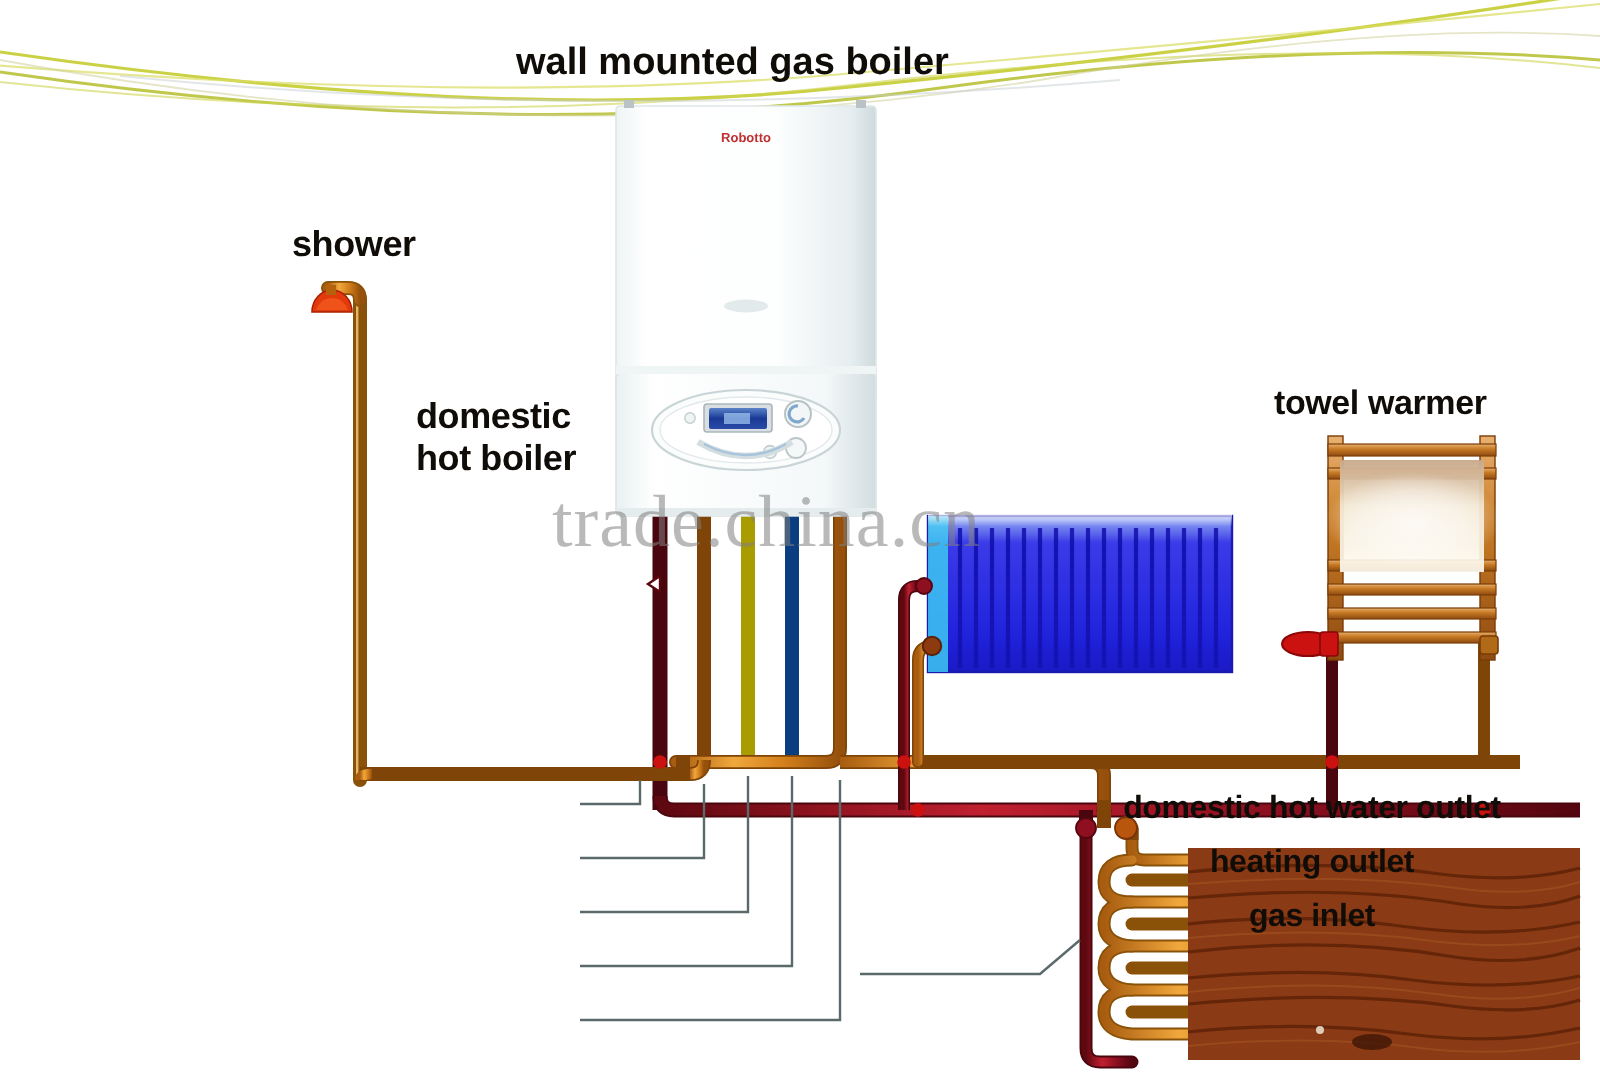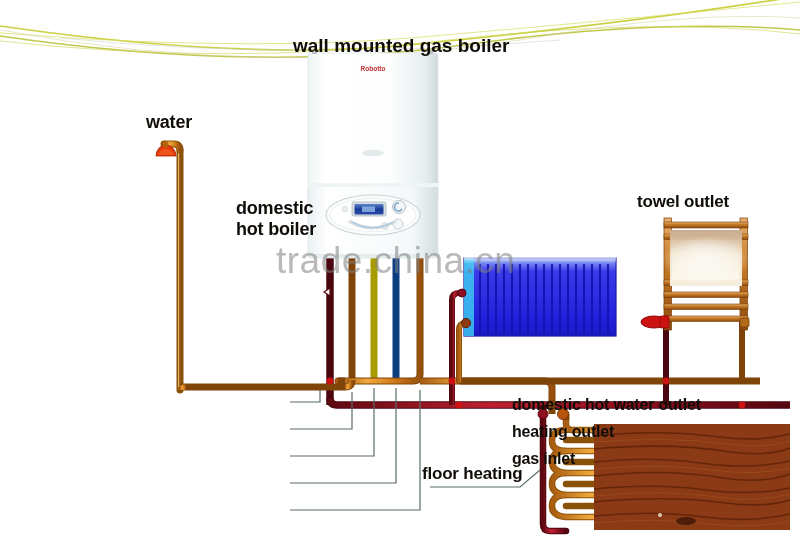--- a/index.html
+++ b/index.html
@@ -7,35 +7,35 @@
     width:800px;height:541px;background:#ffffff;overflow:hidden;position:relative;
     font-family:"Liberation Sans", sans-serif;
   }
   #stage{position:absolute;left:0;top:0;width:800px;height:541px;}
   #stage svg{position:absolute;left:0;top:0;}
   .lbl{
     position:absolute;font-weight:bold;color:#100c08;
     font-family:"Liberation Sans", sans-serif;
     white-space:nowrap;letter-spacing:-0.2px;
   }
-  #t-wall{left:258px;top:35px;font-size:19px;letter-spacing:0px;margin-left:35px;}
+  #t-wall{left:258px;top:21px;font-size:19px;letter-spacing:0px;}
   #t-shower{left:146px;top:112px;font-size:18px;}
-  #t-dhw{left:208px;top:198px;font-size:18px;line-height:21px;margin-left:28px;}
+  #t-dhw{left:208px;top:198px;font-size:18px;line-height:21px;}
   #t-panel{left:477px;top:208px;font-size:17px;}
   #t-towel{left:637px;top:192px;font-size:17px;}
   #t-floor{left:422px;top:464px;font-size:17px;}
-  .cal{position:absolute;right:0;font-size:16px;text-align:left;}
+  .cal{position:absolute;right:0;font-size:16px;text-align:center;}
   #c-dhwo{top:396px;width:288px;}
   #c-ho{top:423px;width:288px;}
   #c-gi{top:450px;width:288px;}
   #c-wi{top:477px;width:288px;}
   #c-hr{top:504px;width:288px;}
   #watermark{
     position:absolute;left:276px;top:240px;font-size:37px;
-    color:rgba(128,128,128,0.55);font-family:Liberation Sans, sans-serif;
+    color:rgba(128,128,128,0.55);font-family:Liberation Serif, serif;
     letter-spacing:0.5px;font-weight:400;
   }
 </style>
 </head>
 <body>
 
 <div id="stage">
 
   <svg width="800" height="541" viewBox="0 0 800 541">
     <defs>
@@ -373,31 +373,30 @@
       <path d="M 290 456 L 374 456 L 374 388"></path>
       <path d="M 290 483 L 396 483 L 396 388"></path>
       <path d="M 290 510 L 420 510 L 420 390"></path>
       <path d="M 430 487 L 520 487 L 540 470"></path>
     </g>
 
   </svg>
 
   <div class="lbl" id="t-wall">wall mounted gas boiler</div>
 
-  <div class="lbl" id="t-shower">water</div>
+  <div class="lbl" id="t-shower">shower</div>
 
   <div class="lbl" id="t-dhw">
     <div>domestic</div>
     <div>hot boiler</div>
   </div>
 
 
-  <div class="lbl" id="t-towel">towel outlet</div>
-
-  <div class="lbl" id="t-floor">floor heating</div>
+  <div class="lbl" id="t-towel">towel warmer</div>
+
 
   <div class="lbl cal" id="c-dhwo">domestic hot water outlet</div>
   <div class="lbl cal" id="c-gi">gas inlet</div>
   <div class="lbl cal" id="c-ho">heating outlet</div>
 
   <div id="watermark">trade.china.cn</div>
 
 </div>
 
 </body></html>

